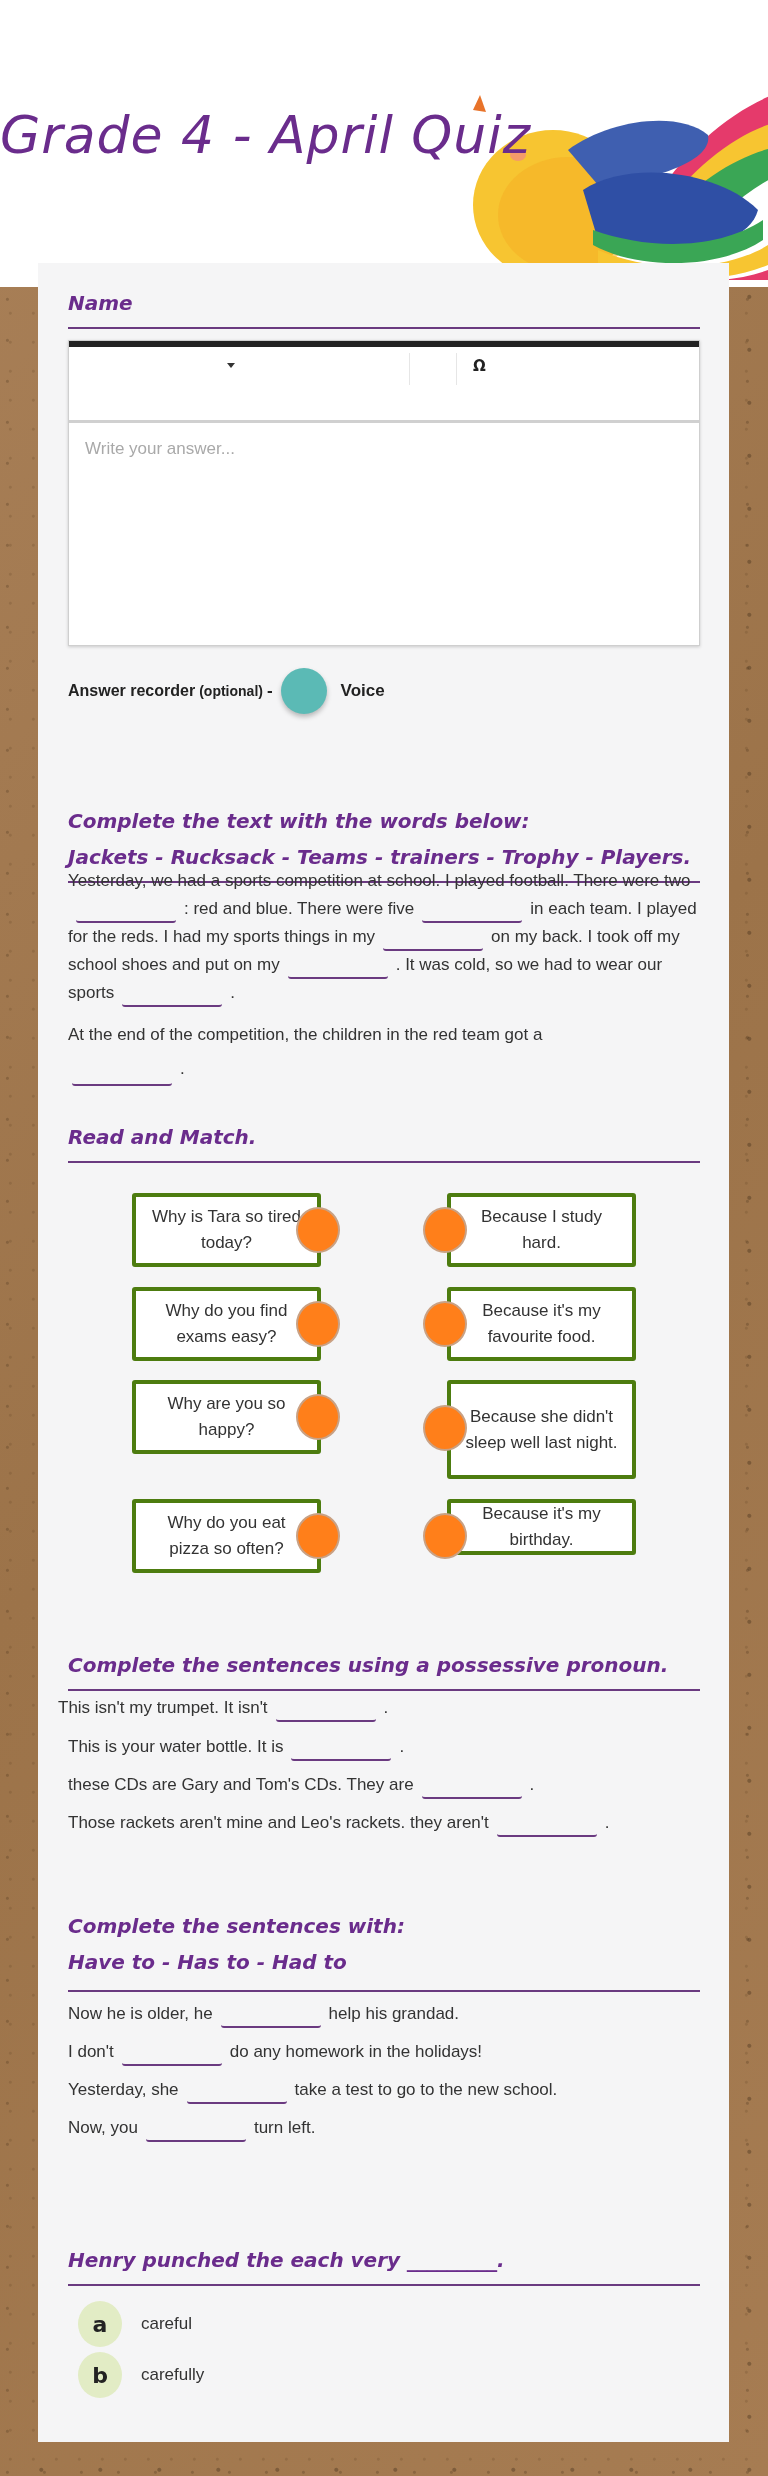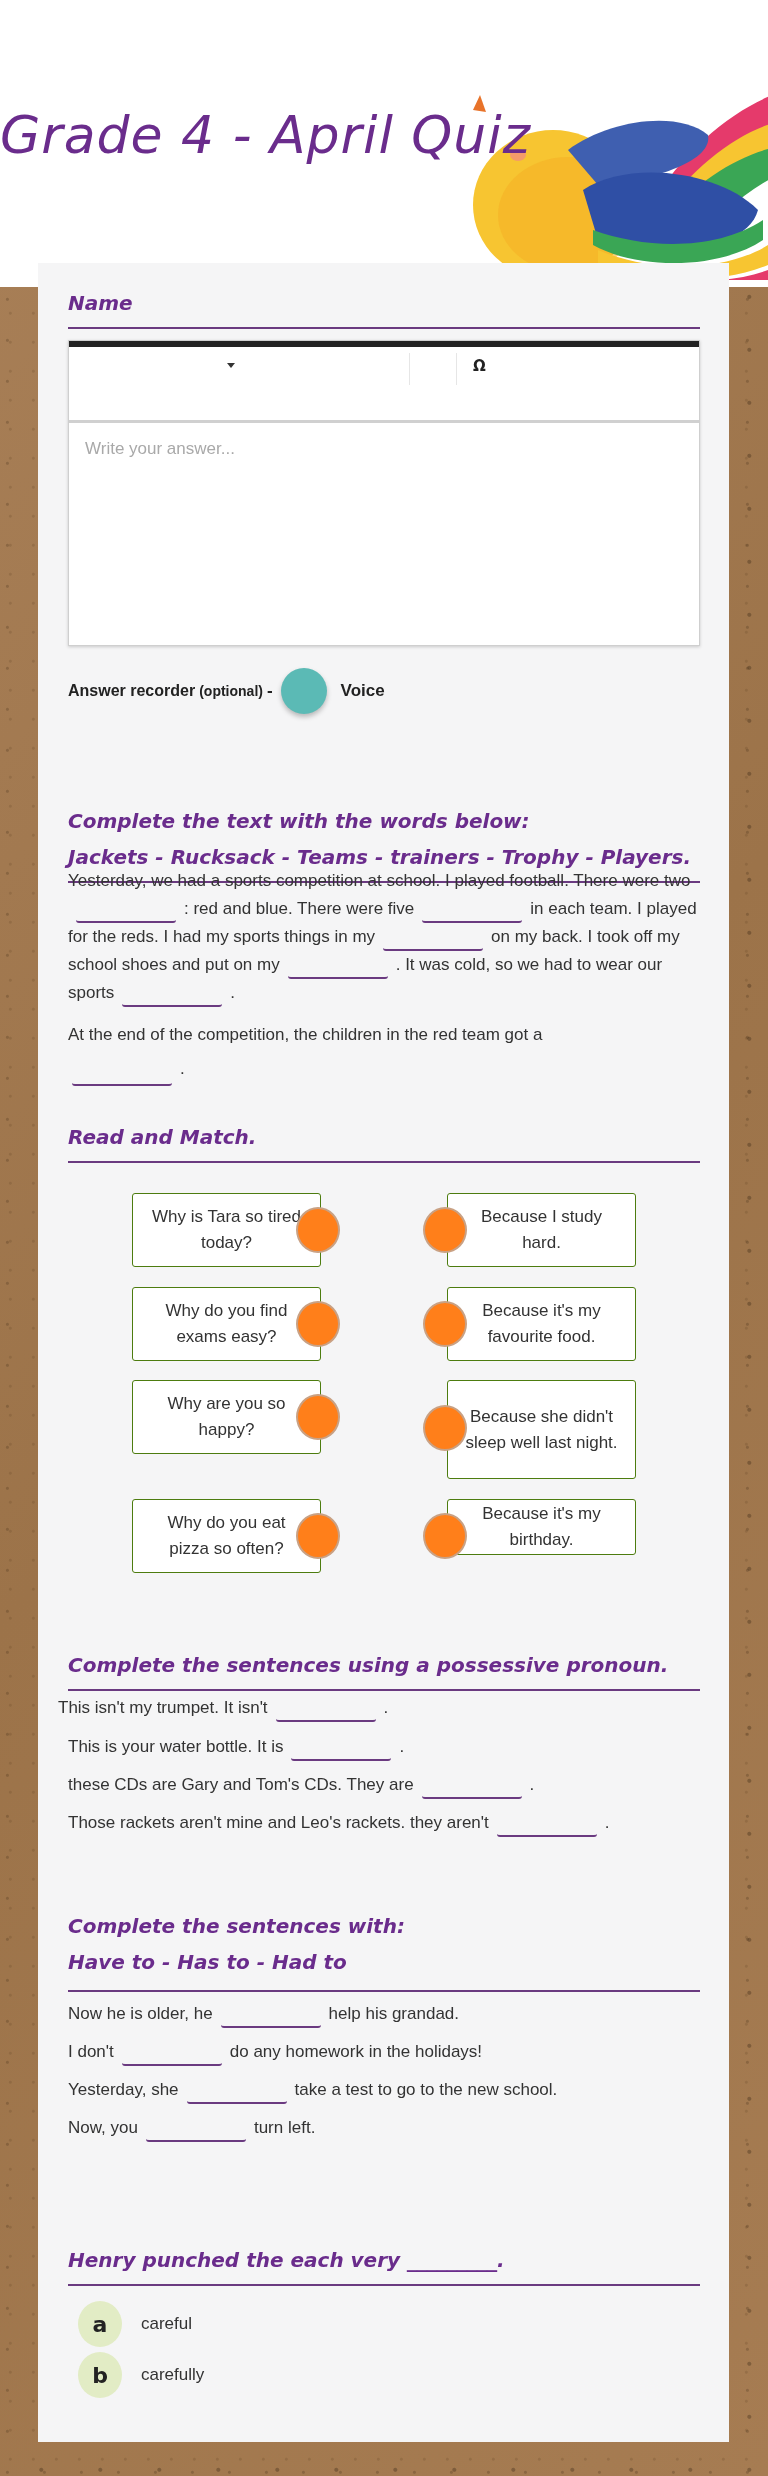--- a/index.html
+++ b/index.html
@@ -71,21 +71,21 @@
     .rec-voice { font-size: 17px; font-weight: bold; color: #222; margin-left: 14px; }
 
     .para { font-size: 17px; line-height: 28px; color: #333; }
     .blank {
       display: inline-block; width: 100px; height: 26px; border: none; outline: none;
       border-bottom: 2px solid #6a3a80; border-radius: 0 0 3px 3px; background: transparent;
       vertical-align: bottom; margin: 0 8px; font-size: 16px; padding: 0 4px;
       font-family: "Liberation Sans", sans-serif;
     }
     .match-box {
-      position: absolute; width: 189px; background: #fff; border: 1px solid #4d7c0f; border-radius: 3px;
+      position: absolute; width: 189px; background: #fff; border: 4px solid #4d7c0f; border-radius: 3px;
       display: flex; align-items: center; justify-content: center; text-align: center;
       font-size: 17px; line-height: 26px; color: #333; padding: 6px 14px;
     }
     .match-dot {
       position: absolute; width: 44px; height: 46px; border-radius: 50%;
       background: #ff7f1a; border: 2px solid #c9a184; cursor: pointer;
     }
     .opt-row { position: absolute; left: 10px; height: 44px; display: flex; align-items: center; }
     .opt-badge {
       width: 44px; height: 46px; border-radius: 50%; background: #e2ecc5;

